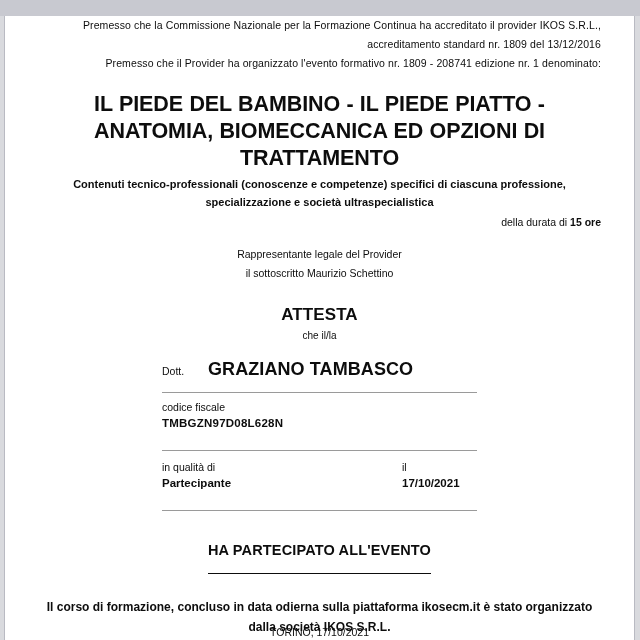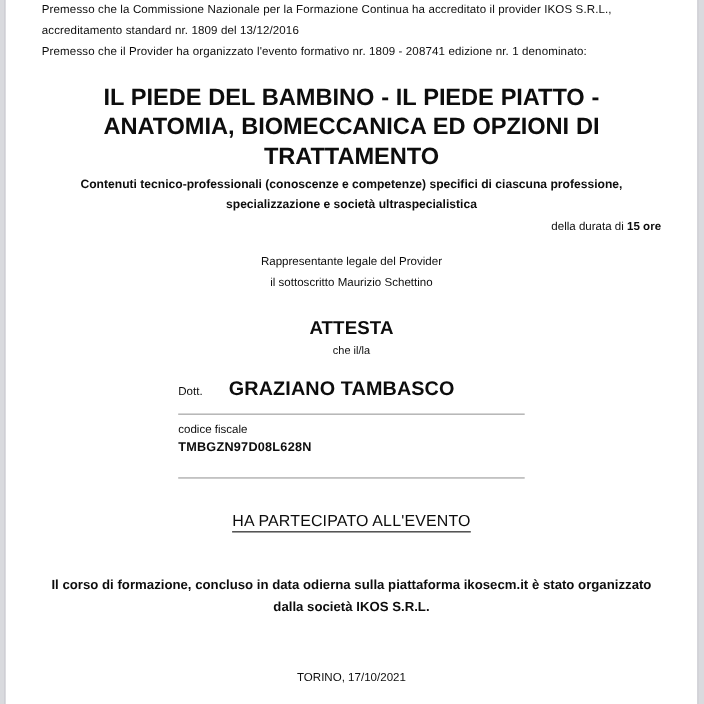--- a/index.html
+++ b/index.html
@@ -33,24 +33,25 @@
   }
   #page::after {
     content: "";
     position: absolute;
     right: 0; top: 0; bottom: 0;
     width: 1px;
     background: #b9bac2;
   }
 
   .preamble {
-    text-align: left;
+    text-align: right;
     font-size: 10.5px;
     line-height: 19px;
     letter-spacing: .01em;
+    margin-top: 16px;
   }
 
   .title {
     margin: 18px 0 0 0;
     text-align: center;
     font-size: 21.5px;
     font-weight: bold;
     line-height: 27px;
     letter-spacing: -.004em;
     word-spacing: .02em;
@@ -146,23 +147,23 @@
     font-weight: bold;
     line-height: 16px;
   }
 
   .participated {
     margin-top: 30px;
     text-align: center;
   }
   .participated span {
     font-size: 14.5px;
-    font-weight: normal;
+    font-weight: bold;
     border-bottom: 1.5px solid #0d0d0d;
-    padding-bottom: 1px;
+    padding-bottom: 15px;
     letter-spacing: .01em;
   }
 
   .closing {
     margin-top: 38px;
     text-align: center;
     font-size: 12px;
     font-weight: bold;
     line-height: 20px;
   }
@@ -205,20 +206,30 @@
     <div class="field-row name-row">
       <div class="name-label">Dott.</div>
       <div class="name-value">GRAZIANO TAMBASCO</div>
     </div>
 
     <div class="field-row cf-row">
       <div class="cf-label">codice fiscale</div>
       <div class="cf-value">TMBGZN97D08L628N</div>
     </div>
 
+    <div class="field-row qual-row">
+      <div class="qual-line">
+        <div class="qual-left qual-label">in qualità  di</div>
+        <div class="qual-right qual-label">il</div>
+      </div>
+      <div class="qual-line">
+        <div class="qual-left qual-value">Partecipante</div>
+        <div class="qual-right qual-value">17/10/2021</div>
+      </div>
+    </div>
 
   </div>
 
   <div class="participated">
     <span>HA PARTECIPATO ALL'EVENTO</span>
   </div>
 
   <div class="closing">Il corso di formazione, concluso in data odierna sulla piattaforma ikosecm.it è stato organizzato dalla società IKOS S.R.L.</div>
 
   <div class="place-date">TORINO, 17/10/2021</div>

